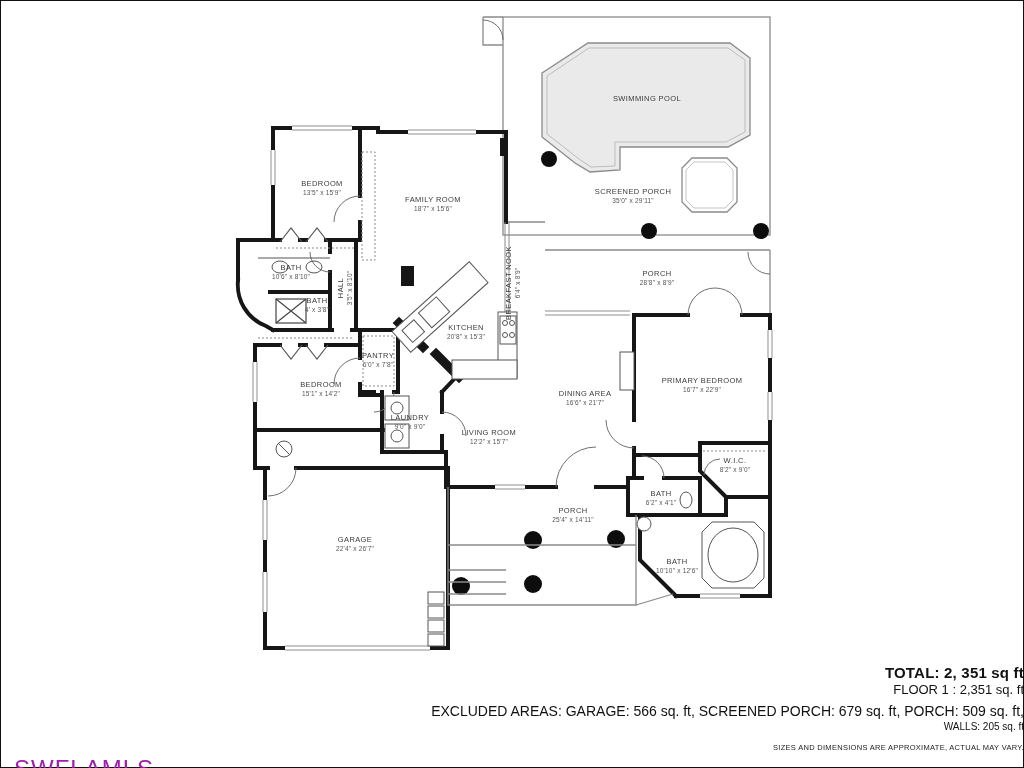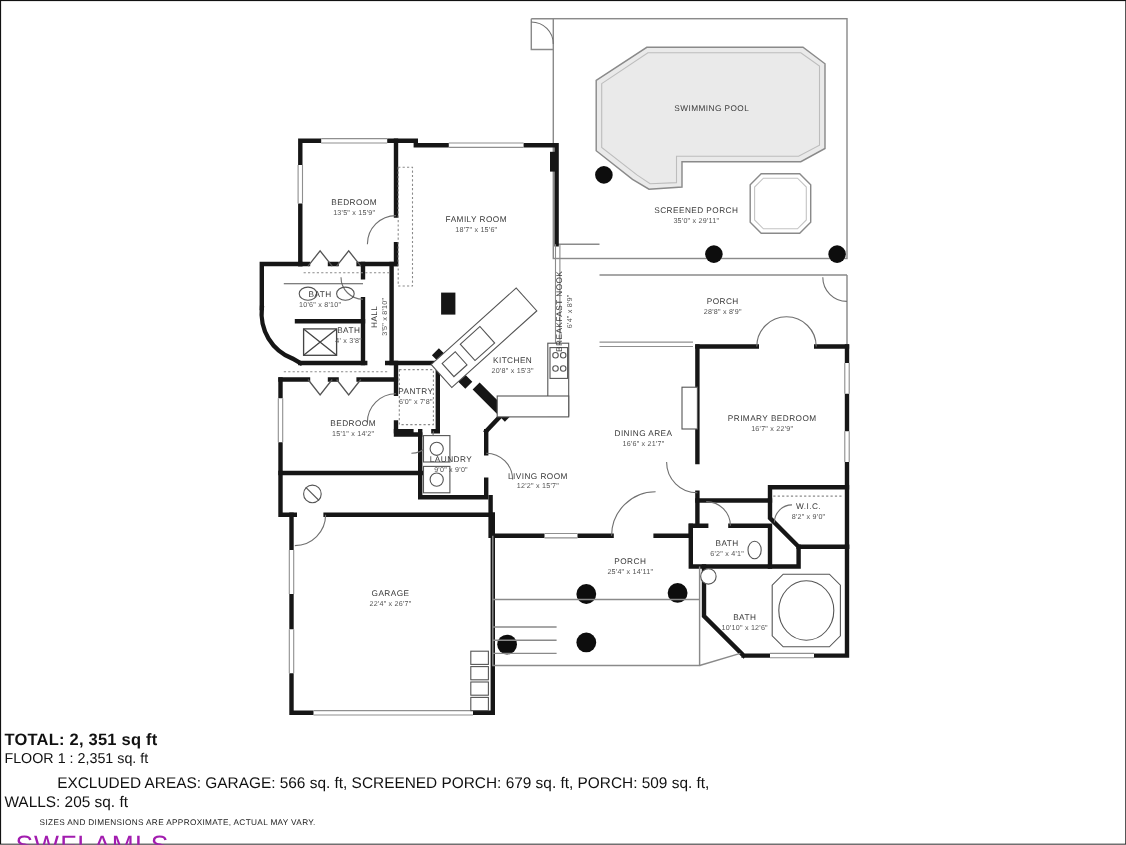--- a/index.html
+++ b/index.html
@@ -1,25 +1,25 @@
 <!DOCTYPE html>
 <html><head>
 <meta charset="utf-8">
 <style>
   html,body{margin:0;padding:0;background:#ffffff;}
   body{width:1024px;height:768px;position:relative;font-family:"Liberation Sans",sans-serif;overflow:hidden;}
   .frame{position:absolute;inset:0;border:1px solid #111;pointer-events:none;}
   svg{position:absolute;left:0;top:0;}
   .room{fill:#3a3a3a;font-size:7.5px;letter-spacing:.4px;text-anchor:middle;font-family:"Liberation Sans",sans-serif;}
   .room tspan.dims{font-size:6.5px;fill:#555;letter-spacing:.2px;}
-  .summary{position:absolute;left:4px;right:0;text-align:left;color:#111;}
+  .summary{position:absolute;left:16px;right:0;text-align:right;color:#111;}
   .total{top:664px;font-size:15px;font-weight:bold;letter-spacing:.2px;}
   .floor{top:682px;font-size:13px;}
   .excl{top:703px;font-size:14px;margin-left:48px;}
-  .walls{top:721px;font-size:14px;}
+  .walls{top:721px;font-size:10px;}
   .disc{top:743px;font-size:7.5px;color:#222;letter-spacing:.3px;padding-left:32px;}
   .watermark{position:absolute;left:14px;top:755px;font-size:24px;color:#a21caf;letter-spacing:1px;}
 </style>
 </head>
 <body>
 
 <div class="frame"></div>
 
 <svg width="1024" height="768" viewBox="0 0 1024 768">
 

